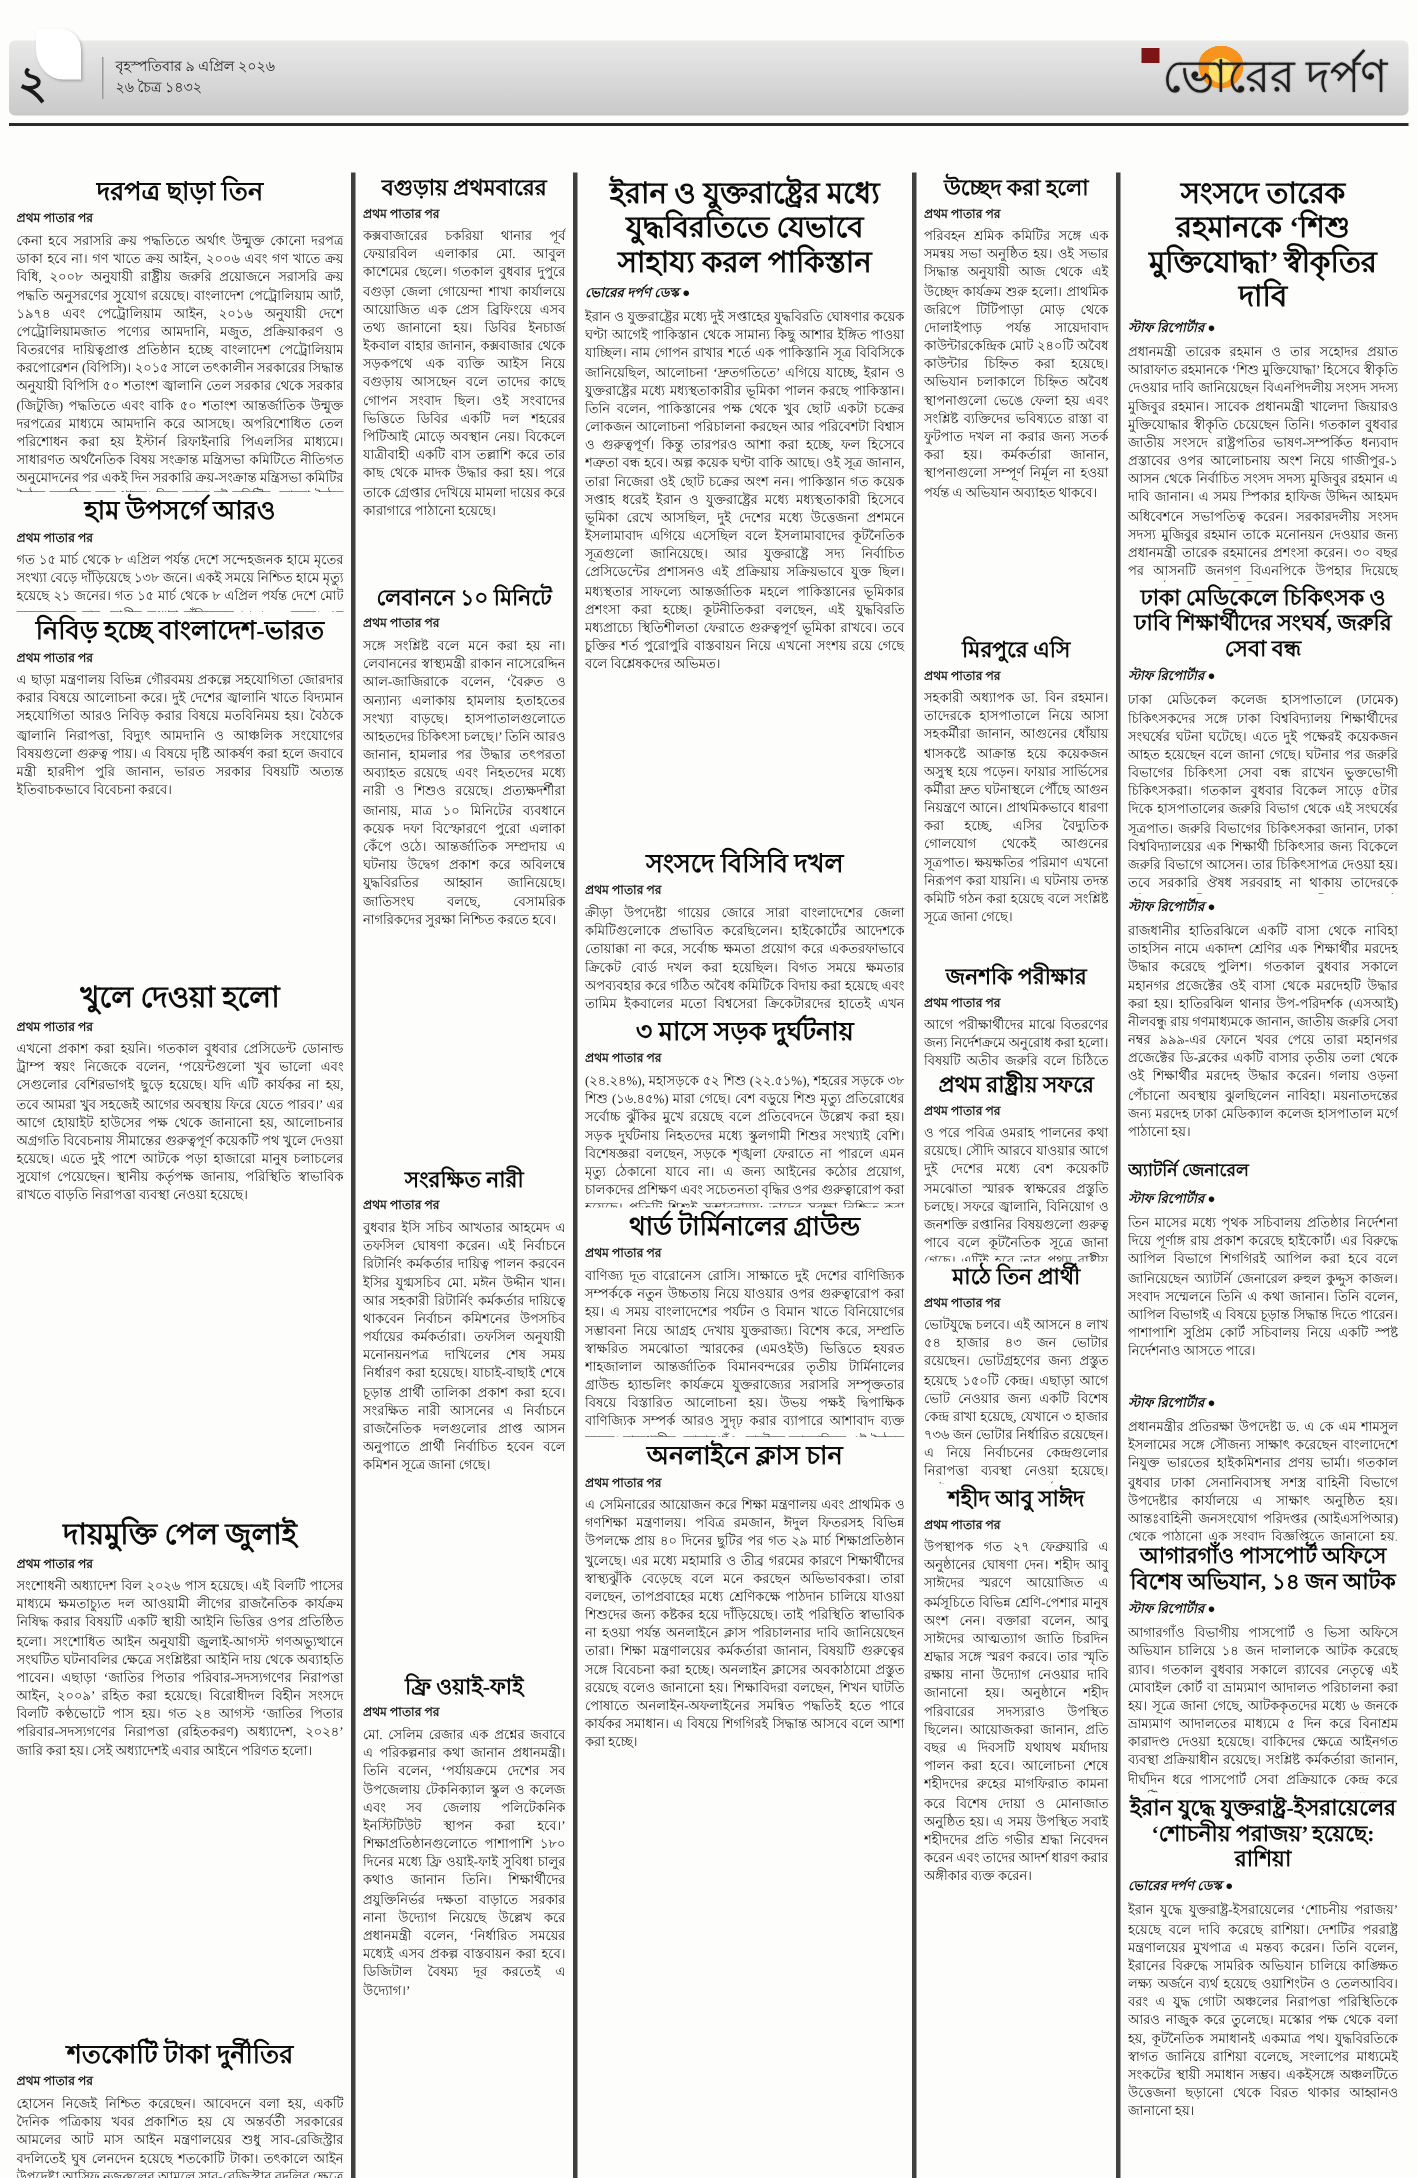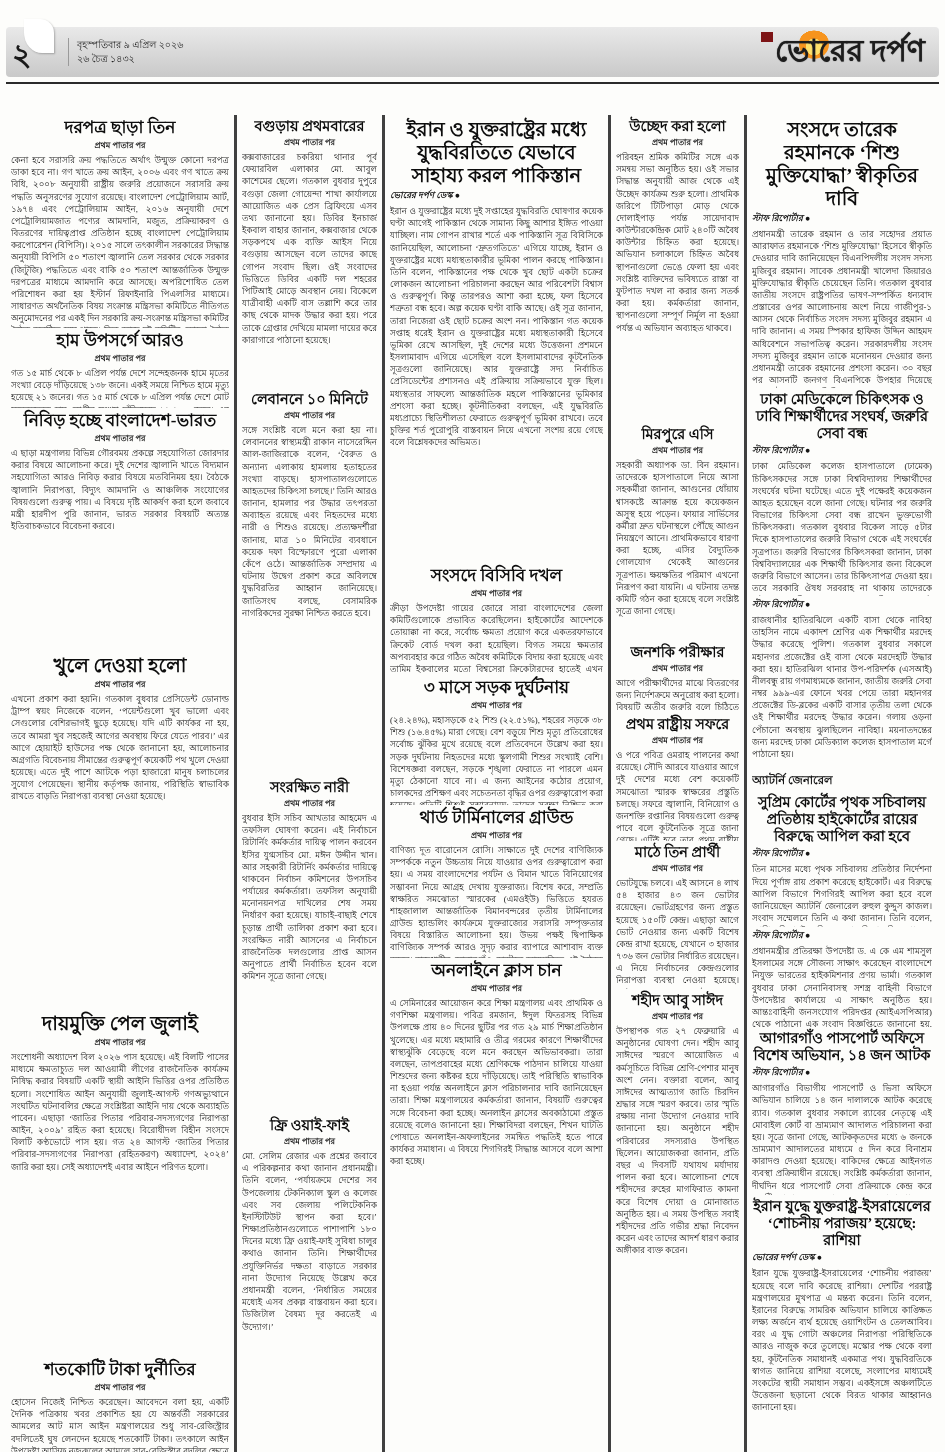--- a/index.html
+++ b/index.html
@@ -36,21 +36,21 @@
     display:flex; align-items:center; height:100%;
   }
   .masthead .sun {
     position:absolute; right:96px; top:2px; width:30px; height:30px; border-radius:50%;
     background:radial-gradient(circle at 50% 60%, #ffe26b 0 35%, #f7941d 36% 70%, rgba(247,148,29,0) 71%);
   }
   .masthead .mark {
     position:absolute; left:-14px; top:5px; width:12px; height:10px; background:#7d1416;
   }
   .masthead-text {
-    position:relative; font-size:30px; font-weight:bold; color:#1d1d1d;
+    position:relative; font-size:30px; font-weight:normal; color:#1d1d1d;
     letter-spacing:0px; text-shadow:0 0 1px #444;text-align:right;
   }
   .top-rule { border-top:2.5px solid #2b2b2b; margin:5px 0 3px 0; }
   
   .sheet { display:flex; padding:0 6px; align-items:stretch; }
   .col { padding:0 5px;margin-top:28px; }
   .col + .col { border-left:3px solid #404040; }
   .col1 { width:228px; }
   .col2 { width:148px; }
   .col3 { width:226px; }
@@ -59,21 +59,21 @@
   
   .story { overflow:hidden; }
   .story h2 {
     margin:3px 0 1px 0; text-align:center; font-weight:bold; line-height:1.18; color:#0d0d0d;
   }
   .h-lg  { font-size:19.5px; }
   .h-md  { font-size:17px; }
   .h-sm  { font-size:14.5px; }
   .kicker { text-align:left; font-size:11.5px; font-weight:bold; margin:3px 0 0 0; }
   .cont {
-    text-align:center; font-size:8.2px; font-weight:bold; margin:0 0 2px 0; color:#222;
+    text-align:left; font-size:8.2px; font-weight:bold; margin:0 0 2px 0; color:#222;
   }
   .byline {
     font-size:8.8px; font-weight:bold; font-style:italic; margin:1px 0 2px 0;
   }
   p.body {
     margin:0; font-size:8.7px; line-height:1.4; text-align:justify; color:#1b1b1b;
     word-break:break-word;
   }
 </style>
 </head>
@@ -227,21 +227,20 @@
       <h2 class="h-sm">ঢাকা মেডিকেলে চিকিৎসক ও ঢাবি শিক্ষার্থীদের সংঘর্ষ, জরুরি সেবা বন্ধ</h2>
       <div class="byline">স্টাফ রিপোর্টার ●</div>
       <p class="body">ঢাকা মেডিকেল কলেজ হাসপাতালে (ঢামেক) চিকিৎসকদের সঙ্গে ঢাকা বিশ্ববিদ্যালয় শিক্ষার্থীদের সংঘর্ষের ঘটনা ঘটেছে। এতে দুই পক্ষেরই কয়েকজন আহত হয়েছেন বলে জানা গেছে। ঘটনার পর জরুরি বিভাগের চিকিৎসা সেবা বন্ধ রাখেন ভুক্তভোগী চিকিৎসকরা। গতকাল বুধবার বিকেল সাড়ে ৫টার দিকে হাসপাতালের জরুরি বিভাগ থেকে এই সংঘর্ষের সূত্রপাত। জরুরি বিভাগের চিকিৎসকরা জানান, ঢাকা বিশ্ববিদ্যালয়ের এক শিক্ষার্থী চিকিৎসার জন্য বিকেলে জরুরি বিভাগে আসেন। তার চিকিৎসাপত্র দেওয়া হয়। তবে সরকারি ঔষধ সরবরাহ না থাকায় তাদেরকে বাইরে থেকে কিনে আনতে বলা হয়। কিছুক্ষণ পর ওই শিক্ষার্থী ও তার সঙ্গীরা চিকিৎসকের সঙ্গে খারাপ ব্যবহার করেন। একপর্যায়ে দুই পক্ষের হাতাহাতি হয়। পরে পুলিশ এসে পরিস্থিতি নিয়ন্ত্রণে নিয়েছে।</p>
     </article>
     <article class="story" style="height:173px">
       <div class="byline">স্টাফ রিপোর্টার ●</div>
       <p class="body">রাজধানীর হাতিরঝিলে একটি বাসা থেকে নাবিহা তাহসিন নামে একাদশ শ্রেণির এক শিক্ষার্থীর মরদেহ উদ্ধার করেছে পুলিশ। গতকাল বুধবার সকালে মহানগর প্রজেক্টের ওই বাসা থেকে মরদেহটি উদ্ধার করা হয়। হাতিরঝিল থানার উপ-পরিদর্শক (এসআই) নীলবন্ধু রায় গণমাধ্যমকে জানান, জাতীয় জরুরি সেবা নম্বর ৯৯৯-এর ফোনে খবর পেয়ে তারা মহানগর প্রজেক্টের ডি-ব্লকের একটি বাসার তৃতীয় তলা থেকে ওই শিক্ষার্থীর মরদেহ উদ্ধার করেন। গলায় ওড়না পেঁচানো অবস্থায় ঝুলছিলেন নাবিহা। ময়নাতদন্তের জন্য মরদেহ ঢাকা মেডিক্যাল কলেজ হাসপাতাল মর্গে পাঠানো হয়।</p>
     </article>
     <article class="story" style="height:158px">
       <div class="kicker">অ্যাটর্নি জেনারেল</div>
-      <h2 class="h-sm">সুপ্রিম কোর্টের পৃথক সচিবালয় প্রতিষ্ঠায় হাইকোর্টের রায়ের বিরুদ্ধে আপিল করা হবে</h2>
       <div class="byline">স্টাফ রিপোর্টার ●</div>
       <p class="body">তিন মাসের মধ্যে পৃথক সচিবালয় প্রতিষ্ঠার নির্দেশনা দিয়ে পূর্ণাঙ্গ রায় প্রকাশ করেছে হাইকোর্ট। এর বিরুদ্ধে আপিল বিভাগে শিগগিরই আপিল করা হবে বলে জানিয়েছেন অ্যাটর্নি জেনারেল রুহুল কুদ্দুস কাজল। সংবাদ সম্মেলনে তিনি এ কথা জানান। তিনি বলেন, আপিল বিভাগই এ বিষয়ে চূড়ান্ত সিদ্ধান্ত দিতে পারেন। পাশাপাশি সুপ্রিম কোর্ট সচিবালয় নিয়ে একটি স্পষ্ট নির্দেশনাও আসতে পারে।</p>
     </article>
     <article class="story" style="height:100px">
       <div class="byline">স্টাফ রিপোর্টার ●</div>
       <p class="body">প্রধানমন্ত্রীর প্রতিরক্ষা উপদেষ্টা ড. এ কে এম শামসুল ইসলামের সঙ্গে সৌজন্য সাক্ষাৎ করেছেন বাংলাদেশে নিযুক্ত ভারতের হাইকমিশনার প্রণয় ভার্মা। গতকাল বুধবার ঢাকা সেনানিবাসস্থ সশস্ত্র বাহিনী বিভাগে উপদেষ্টার কার্যালয়ে এ সাক্ষাৎ অনুষ্ঠিত হয়। আন্তঃবাহিনী জনসংযোগ পরিদপ্তর (আইএসপিআর) থেকে পাঠানো এক সংবাদ বিজ্ঞপ্তিতে জানানো হয়, সাক্ষাৎকালে তারা পারস্পরিক কুশল বিনিময় করেন। এসময় উভয়ে প্রতিরক্ষা সহযোগিতা, প্রশিক্ষণ এবং আঞ্চলিক নিরাপত্তা বৃদ্ধির বিষয়ে আলোচনা করেন। এছাড়া, উভয় দেশের মধ্যে বিদ্যমান সামরিক সম্পর্ক এবং ভবিষ্যৎ অগ্রগতির বিষয়ে আলোচনা করেন।</p>
     </article>
     <article class="story" style="height:168px">
       <h2 class="h-sm">আগারগাঁও পাসপোর্ট অফিসে বিশেষ অভিযান, ১৪ জন আটক</h2>
       <div class="byline">স্টাফ রিপোর্টার ●</div>

